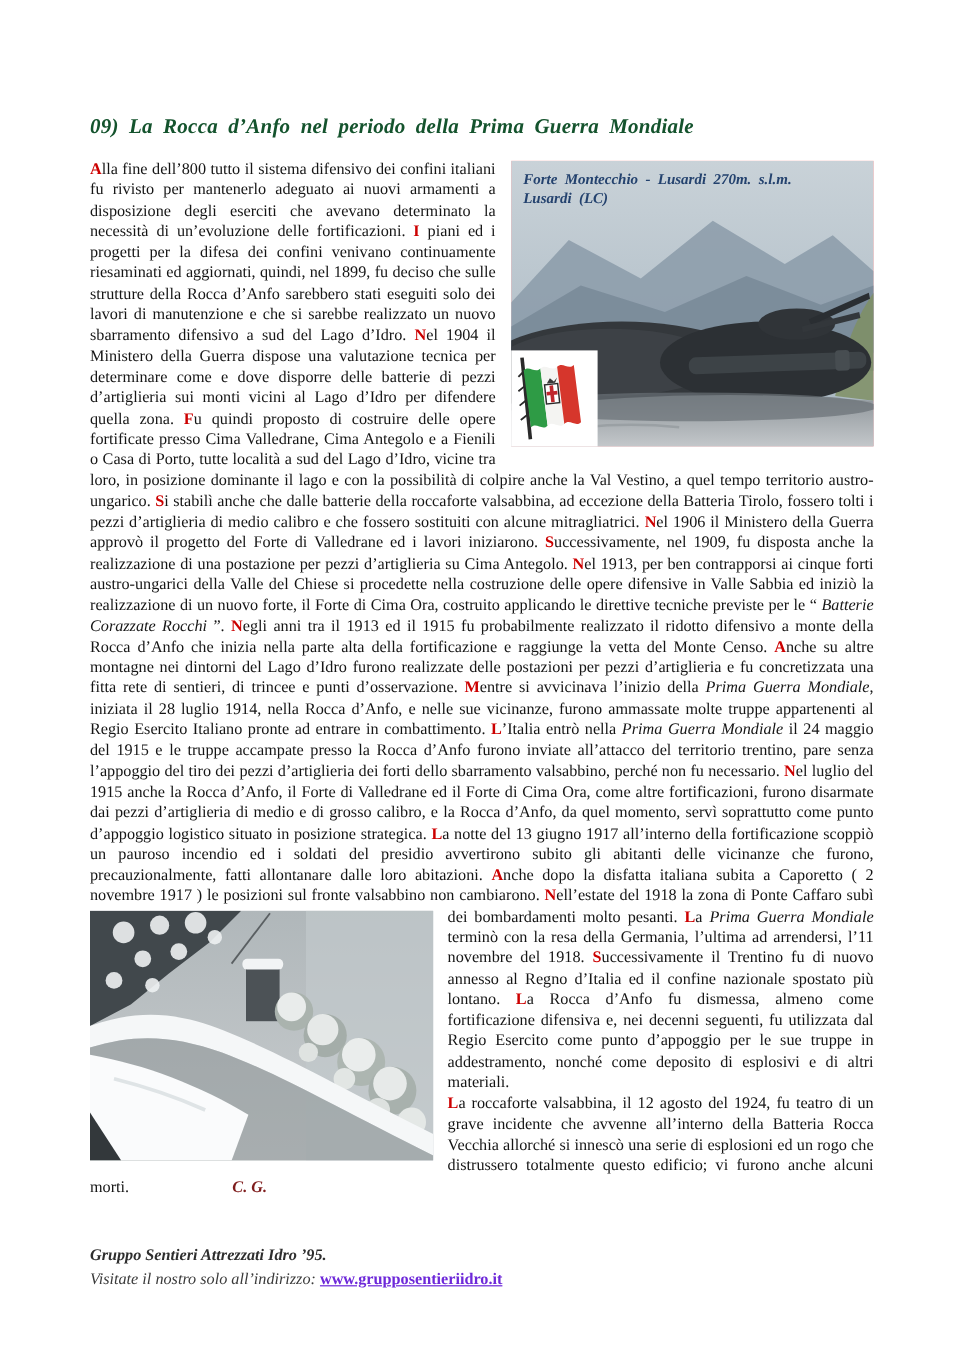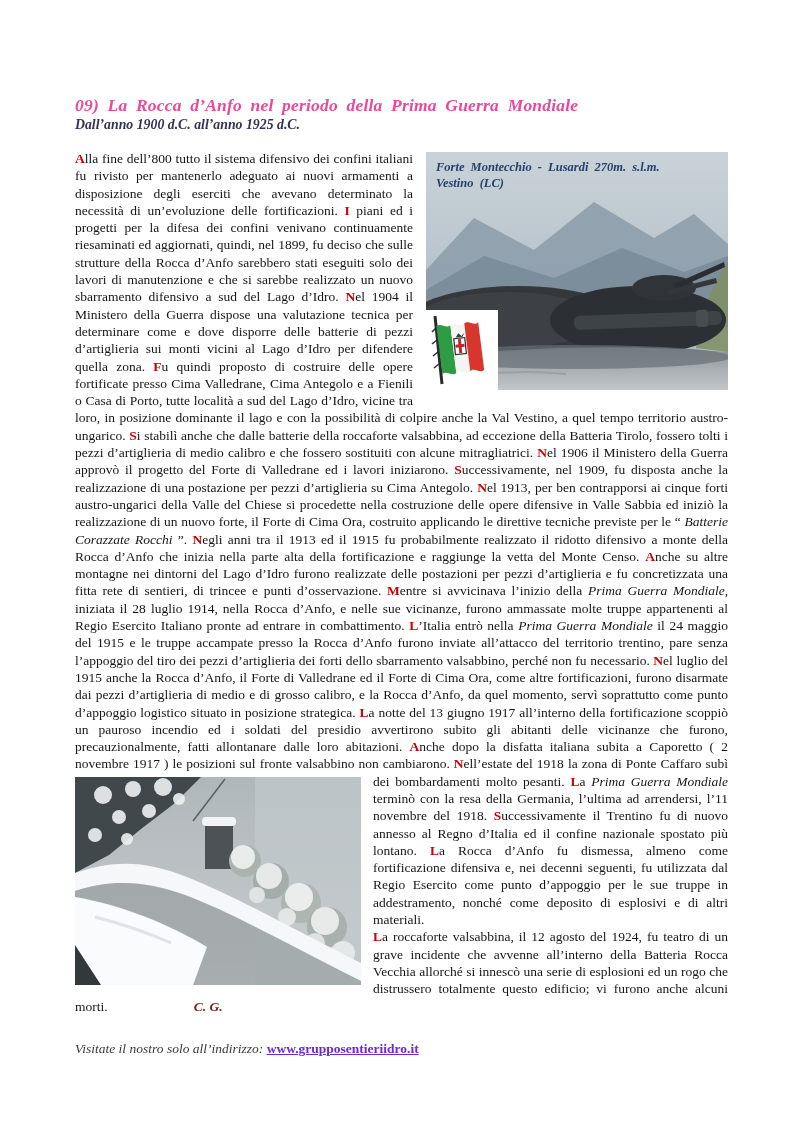--- a/index.html
+++ b/index.html
@@ -2,21 +2,21 @@
 <html><head>
 <meta charset="utf-8">
 <style>
   * { margin:0; padding:0; box-sizing:border-box; }
   html,body { background:#ffffff; }
   body { width:794px; height:1123px; position:relative; overflow:hidden;
          font-family:"Liberation Serif","DejaVu Serif",serif; color:#141414; }
   .page { position:absolute; left:75px; top:96px; width:653px; }
 
   
-  .title { font-size:17.5px; font-weight:bold; font-style:italic; color:#ec4899;
+  .title { font-size:17.5px; font-weight:bold; font-style:italic; color:#14532d;
            word-spacing:4px; letter-spacing:.2px; line-height:19px; }
   .subtitle { font-size:13.8px; font-weight:bold; font-style:italic; color:#333355;
               line-height:17px; margin-top:1px; }
 
   
   .article { margin-top:17px; font-size:13.5px; line-height:17.3px;
              text-align:justify; color:#151515; }
   .rc  { color:#cc0000; font-weight:bold; }
   .it  { font-style:italic; }
   .sig { color:#7f1d1d; font-weight:bold; font-style:italic; }
@@ -43,21 +43,20 @@
   .footer-visit { font-style:italic; color:#3a3a3a; margin-top:3px; }
   .footer-visit a { color:#6d28d9; font-weight:bold; font-style:normal;
                     text-decoration:underline; }
 </style>
 </head>
 <body>
 
 <div class="page">
 
   <div class="title">09) La Rocca d’Anfo nel periodo della Prima Guerra Mondiale</div>
-  <div class="subtitle">Dall’anno 1900 d.C. all’anno 1925 d.C.</div>
 
   <div class="article">
 
     
     <figure class="fort">
       <svg viewBox="0 0 302 238" preserveAspectRatio="none">
         <defs>
           <linearGradient id="sky" x1="0" y1="0" x2="0" y2="1">
             <stop offset="0" stop-color="#c9d2d8"></stop>
               <stop offset="1" stop-color="#a7b6c1"></stop>
@@ -78,21 +77,21 @@
         <path d="M248,132 L298,110 L299,115 L250,137 Z" fill="#2a2e32"></path>
         <path d="M242,138 L290,126 L291,131 L243,143 Z" fill="#33373b"></path>
         <rect x="148" y="164" width="148" height="14" rx="6" fill="#3d4347" transform="rotate(-2 148 171)"></rect>
         <rect x="270" y="158" width="12" height="17" rx="3" fill="#474d51" transform="rotate(-2 270 166)"></rect>
         <path d="M0,206 Q150,188 302,200 L302,238 L0,238 Z" fill="url(#conc)"></path>
         <ellipse cx="150" cy="205" rx="155" ry="12" fill="#697076" opacity="0.7"></ellipse>
         <path d="M60,222 Q100,218 140,222" stroke="#9aa0a4" stroke-width="2" fill="none"></path>
       </svg>
       <figcaption class="fort-caption">
         <span>Forte Montecchio - Lusardi 270m. s.l.m.</span><br>
-        <span>Vestino (LC)</span>
+        <span>Lusardi (LC)</span>
       </figcaption>
       <div class="flag-inset">
         <svg viewBox="0 0 72 80">
           <line x1="9" y1="6" x2="16" y2="74" stroke="#2a2a2a" stroke-width="3"></line>
           <g transform="rotate(-6 36 40)">
             <path d="M13,14 C18,10 22,18 27,14 L28,62 C23,66 19,58 14,62 Z" fill="#2e9b45"></path>
             <path d="M27,14 C32,10 36,18 41,14 L42,62 C37,66 33,58 28,62 Z" fill="#f4f4f2"></path>
             <path d="M41,14 C46,10 50,18 55,14 L56,62 C51,66 47,58 42,62 Z" fill="#d6362c"></path>
             <rect x="29" y="28" width="11" height="16" fill="#ffffff" stroke="#2a2a2a" stroke-width="1.2"></rect>
             <rect x="33" y="29" width="3" height="14" fill="#c0272d"></rect>
@@ -151,16 +150,17 @@
         <path d="M0,168 L26,208 L0,208 Z" fill="#33383b"></path>
         <path d="M20,140 Q60,150 96,166" stroke="#dfe4e6" stroke-width="3" fill="none"></path>
       </svg>
     </figure>
 
     <span id="runs-after"><span class="rc">L</span><span>a </span><span class="it">Prima Guerra Mondiale</span><span> terminò con la resa della Germania, l’ultima ad arrendersi, l’11 novembre del 1918. </span><span class="rc">S</span><span>uccessivamente il Trentino fu di nuovo annesso al Regno d’Italia ed il confine nazionale spostato più lontano. </span><span class="rc">L</span><span>a Rocca d’Anfo fu dismessa, almeno come fortificazione difensiva e, nei decenni seguenti, fu utilizzata dal Regio Esercito come punto d’appoggio per le sue truppe in addestramento, nonché come deposito di esplosivi e di altri materiali.</span><br><span class="rc">L</span><span>a roccaforte valsabbina, il 12 agosto del 1924, fu teatro di un grave incidente che avvenne all’interno della Batteria Rocca Vecchia allorché si innescò una serie di esplosioni ed un rogo che distrussero totalmente questo edificio; vi furono anche alcuni morti.</span><span class="gap"></span><span class="sig">C. G.</span></span>
   </div>
 </div>
 
 <div class="footer">
+  <div class="footer-name">Gruppo Sentieri Attrezzati Idro ’95.</div>
   <div class="footer-visit">
     <span>Visitate il nostro solo all’indirizzo: </span><a href="#">www.grupposentieriidro.it</a>
   </div>
 </div>
 
 </body></html>

